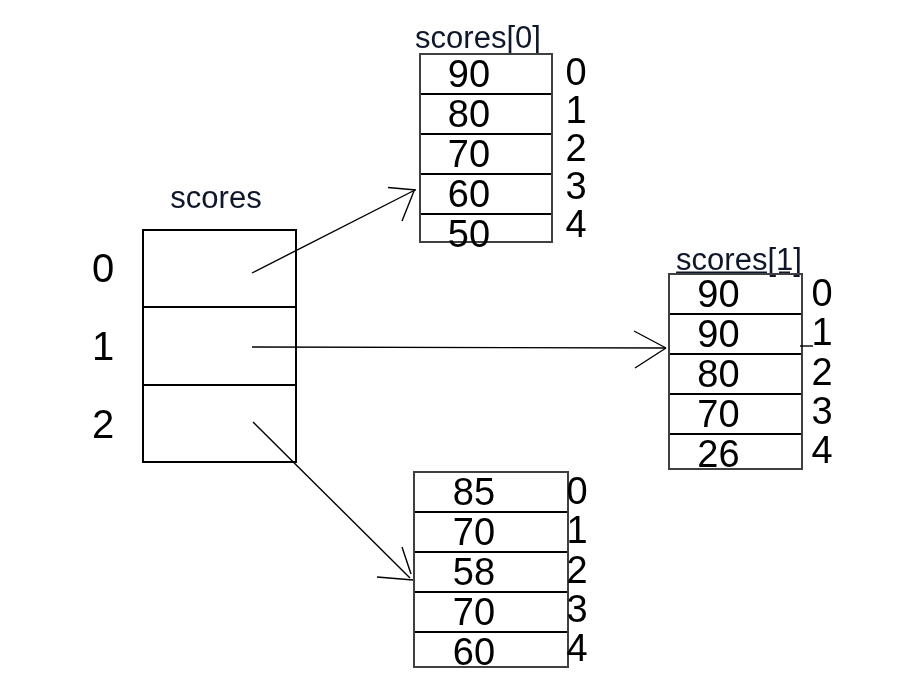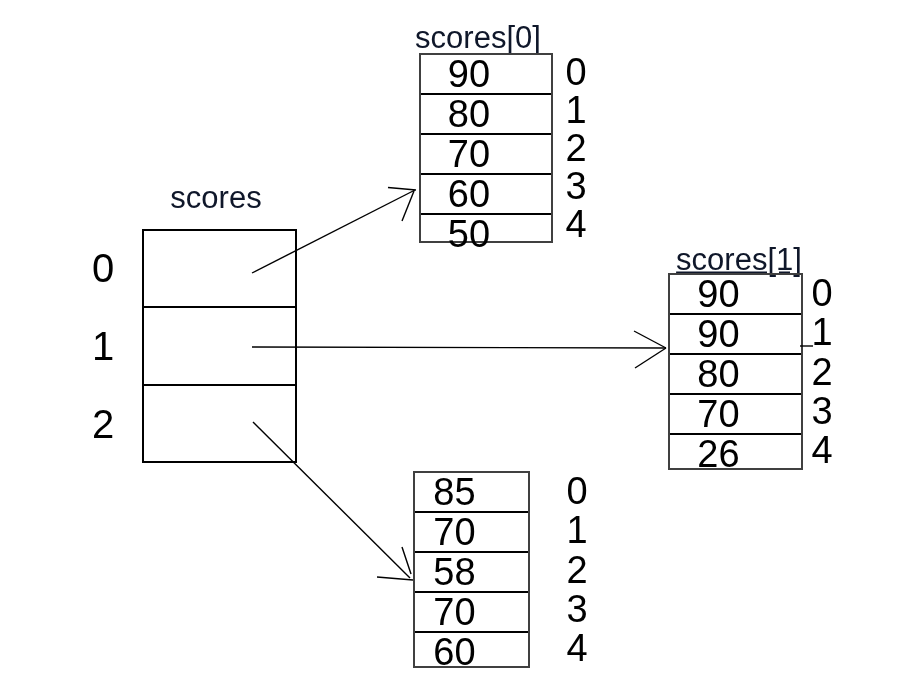--- a/index.html
+++ b/index.html
@@ -49,21 +49,21 @@
   .idx-sub1 { left: 802px; top: 273px; width: 40px; height: 197px; }
   .idx-sub2 { left: 557px; top: 471px; width: 40px; height: 197px; }
 
   
   .val-table {
     border: 2px solid #404040;
     display: flex; flex-direction: column;
   }
   .tbl-sub0 { left: 419px; top: 53px;  width: 134px; height: 190px; }
   .tbl-sub1 { left: 668px; top: 273px; width: 135px; height: 197px; }
-  .tbl-sub2 { left: 413px; top: 471px; width: 117px; height: 197px; }
+  .tbl-sub2 { left: 413px; top: 471px; width: 156px; height: 197px; }
   .val-table .cell {
     flex: 1; display: flex; align-items: center; justify-content: center;
     padding-right: 34px;           
     font-size: 38px; line-height: 1;
   }
   .val-table .cell:not(:last-child) { border-bottom: 2px solid #000; }
 
   
   .arrows {
     position: absolute; left: 0; top: 0;

